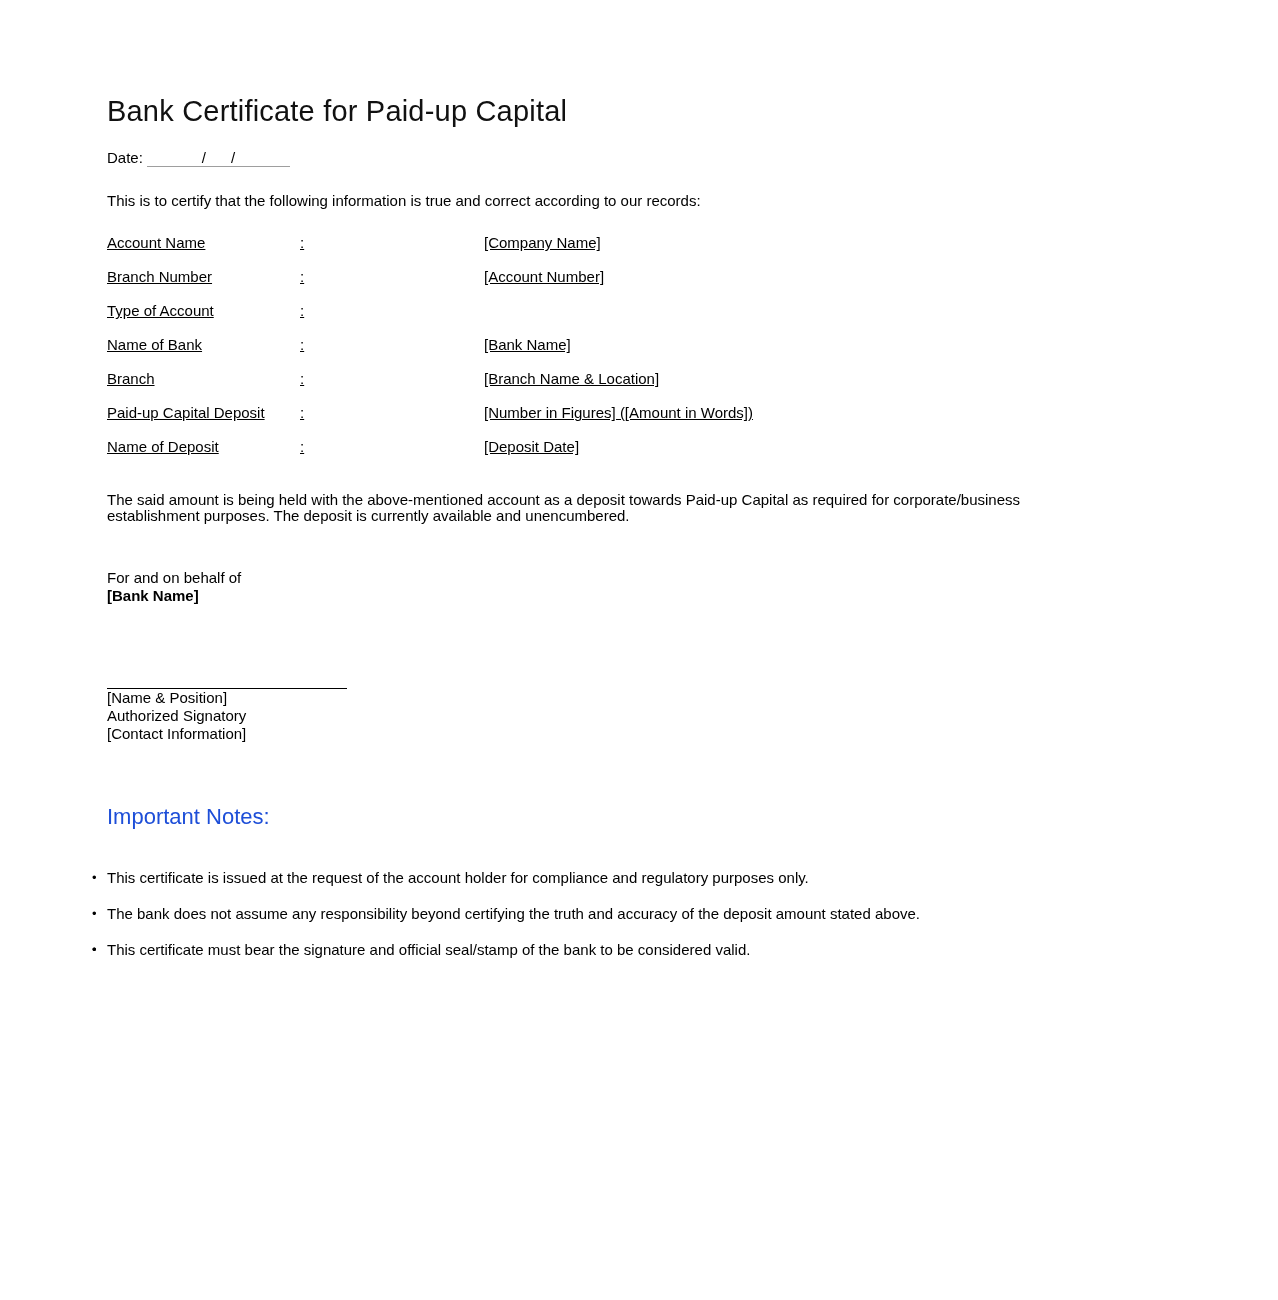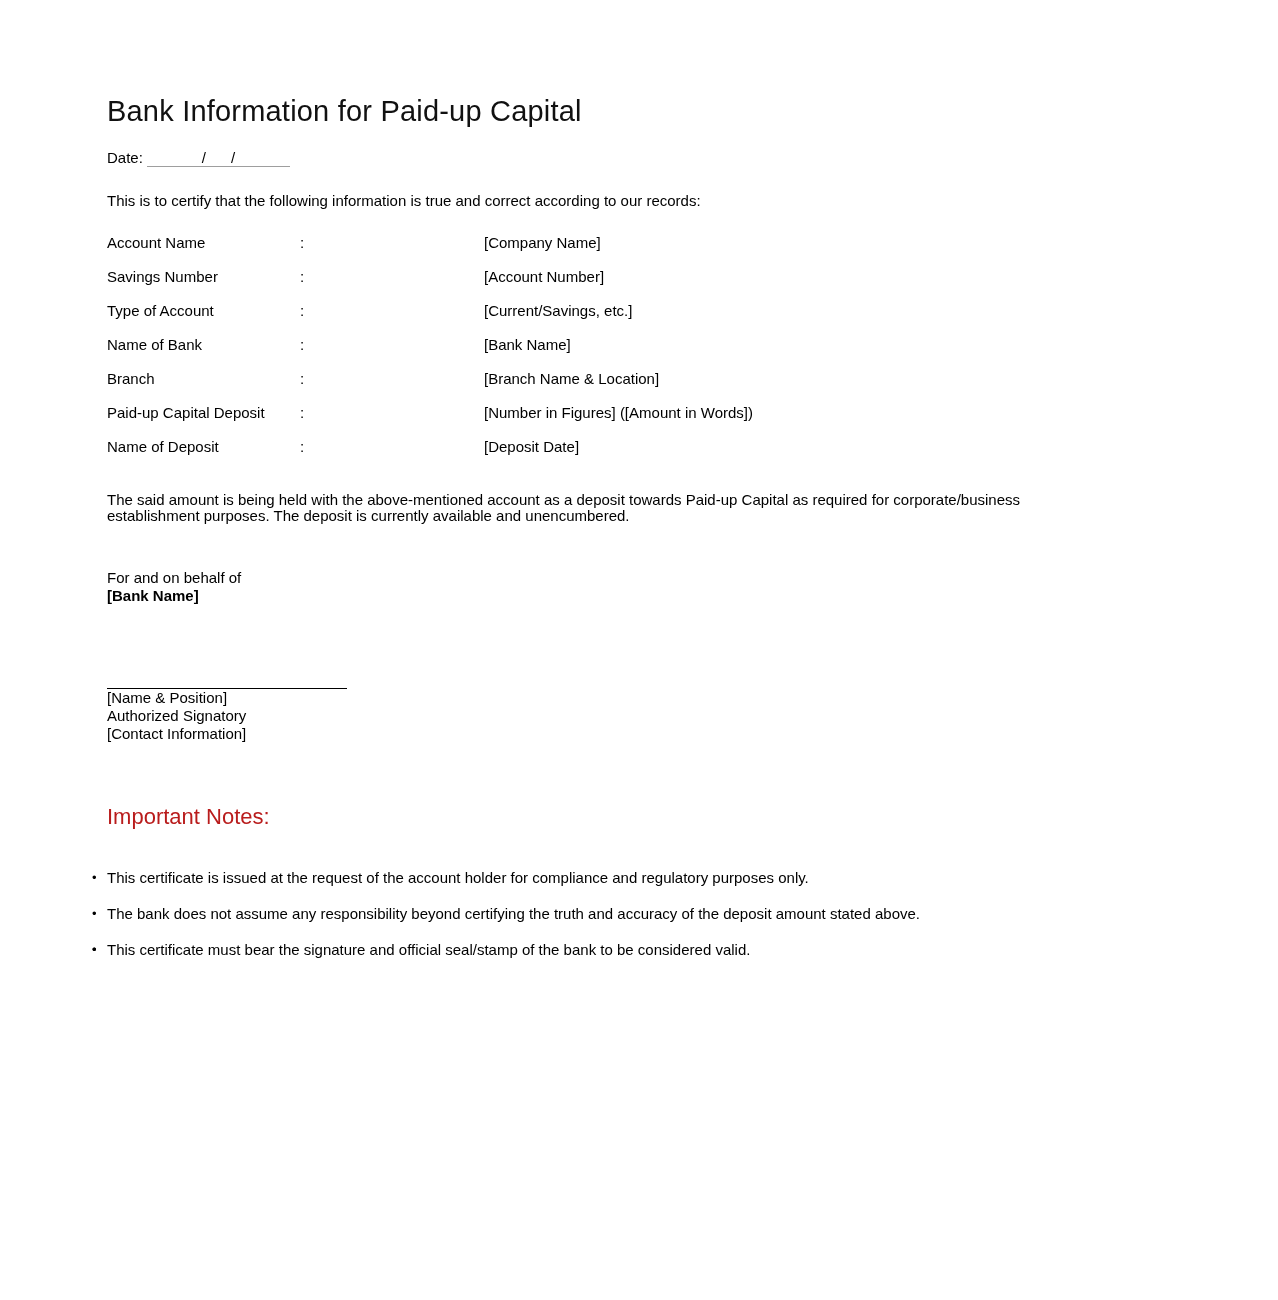--- a/index.html
+++ b/index.html
@@ -36,21 +36,21 @@
     width: 143px;
     margin-left: 4px;
     padding-left: 55px;
     border-bottom: 1px solid #9e9e9e;
     line-height: 17px;
     vertical-align: baseline;
   }
   .salutation { margin-top: 18px; line-height: 17px; }
   .intro      { margin-top: 25px; line-height: 17px; }
 
-  .details { margin-top: 25px; }
+  .details { margin-top: 25px; text-decoration: underline; }
   .detail-row {
     display: grid;
     grid-template-columns: 193px 184px 1fr;
     line-height: 17px;
     margin-bottom: 17px;
   }
   .detail-row:last-child { margin-bottom: 0; }
 
   .statement {
     margin-top: 37px;
@@ -68,21 +68,21 @@
     height: 0;
     border-top: 1px solid #000000;
     margin-top: 83px;
   }
 
   .notes-heading {
     margin: 61px 0 0 0;
     font-size: 22px;
     font-weight: 400;
     line-height: 26px;
-    color: #b91c1c;
+    color: #1d4ed8;
   }
   .notes-list {
     margin: 39px 0 0 0;
     padding: 0;
     list-style: none;
   }
   .note-item {
     position: relative;
     line-height: 17px;
     margin-bottom: 19px;
@@ -92,44 +92,43 @@
     left: -15px;
     top: 0;
     font-size: 13px;
   }
 </style>
 </head>
 <body>
 
 <div class="page">
 
-  <h1 class="doc-title">Bank Information for Paid-up Capital</h1>
+  <h1 class="doc-title">Bank Certificate for Paid-up Capital</h1>
 
   <div class="date-row">
     <span>Date:</span><span class="date-fill">/&nbsp;&nbsp;&nbsp;&nbsp;&nbsp;&nbsp;/</span>
   </div>
 
 
   <div class="intro">This is to certify that the following information is true and correct according to our records:</div>
 
   <div class="details">
     <div class="detail-row">
       <span>Account Name</span>
       <span>:</span>
       <span>[Company Name]</span>
     </div>
     <div class="detail-row">
-      <span>Savings Number</span>
+      <span>Branch Number</span>
       <span>:</span>
       <span>[Account Number]</span>
     </div>
     <div class="detail-row">
       <span>Type of Account</span>
       <span>:</span>
-      <span>[Current/Savings, etc.]</span>
     </div>
     <div class="detail-row">
       <span>Name of Bank</span>
       <span>:</span>
       <span>[Bank Name]</span>
     </div>
     <div class="detail-row">
       <span>Branch</span>
       <span>:</span>
       <span>[Branch Name &amp; Location]</span>

